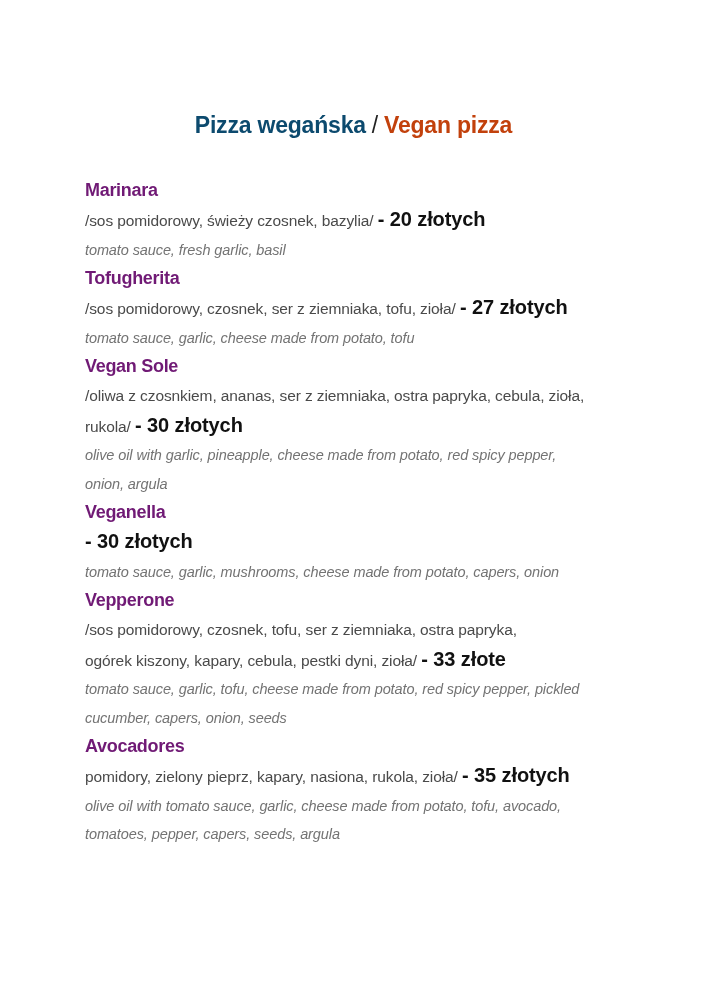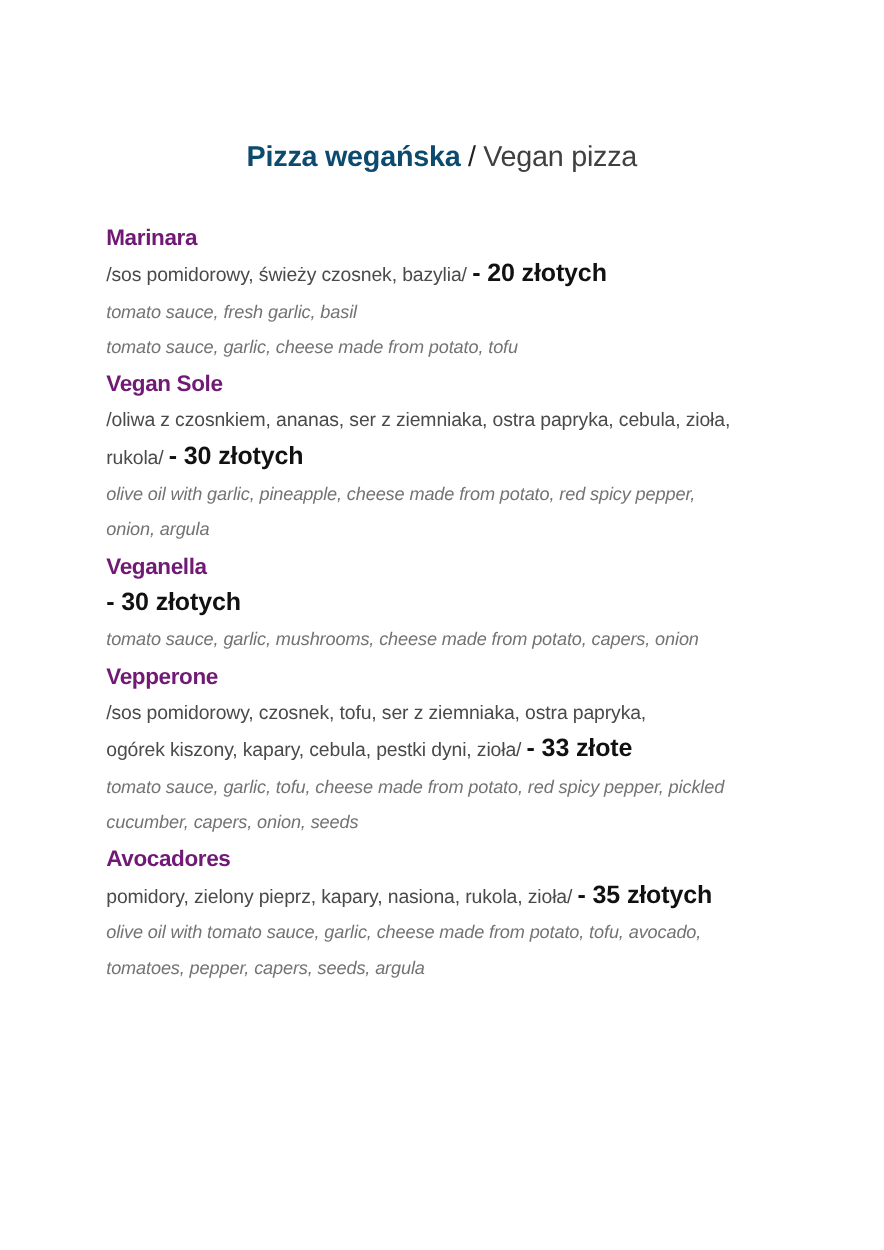--- a/index.html
+++ b/index.html
@@ -27,22 +27,22 @@
     }
     .page-title .pl {
       font-weight: bold;
       color: #0c4a6e;
     }
     .page-title .sep {
       color: #222;
       margin: 0 6px 0 6px;
     }
     .page-title .en {
-      color: #404040;
-      font-weight: normal;
+      color: #c2410c;
+      font-weight: bold;
     }
     .menu {
       position: absolute;
       left: 85px;
       top: 176px;
       width: 560px;
     }
     .item-name {
       font-weight: bold;
       font-size: 18px;
@@ -91,20 +91,24 @@
     <div class="item-name">Marinara</div>
     <div class="item-pl">
       <span class="line"><span>/sos pomidorowy, świeży czosnek, bazylia/ </span><span class="price">- 20 złotych</span></span>
     </div>
     <div class="item-en">
       <span class="line">tomato sauce, fresh garlic, basil</span>
     </div>
   </div>
 
   <div class="menu-item">
+    <div class="item-name">Tofugherita</div>
+    <div class="item-pl">
+      <span class="line"><span>/sos pomidorowy, czosnek, ser z ziemniaka, tofu, zioła/ </span><span class="price">- 27 złotych</span></span>
+    </div>
     <div class="item-en">
       <span class="line">tomato sauce, garlic, cheese made from potato, tofu</span>
     </div>
   </div>
 
   <div class="menu-item">
     <div class="item-name">Vegan Sole</div>
     <div class="item-pl">
       <span class="line">/oliwa z czosnkiem, ananas, ser z ziemniaka, ostra papryka, cebula, zioła,</span>
       <span class="line"><span>rukola/ </span><span class="price">- 30 złotych</span></span>

